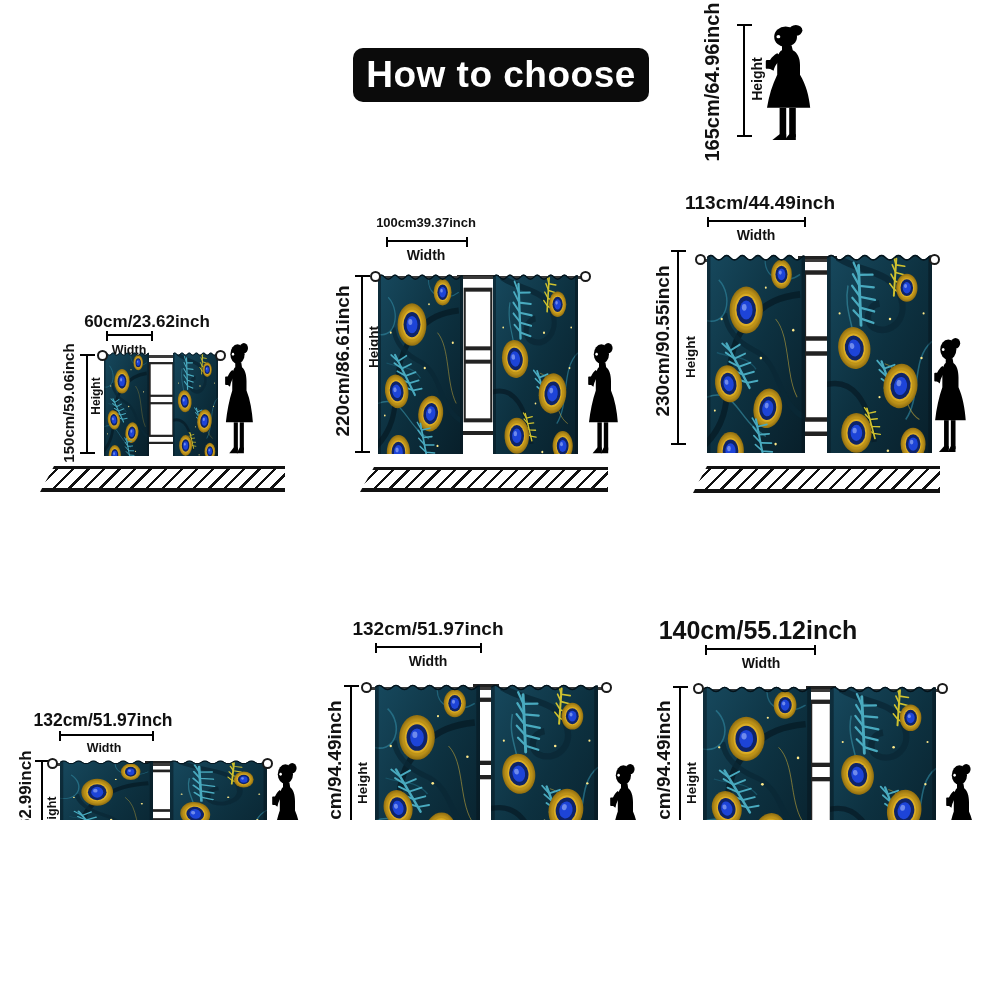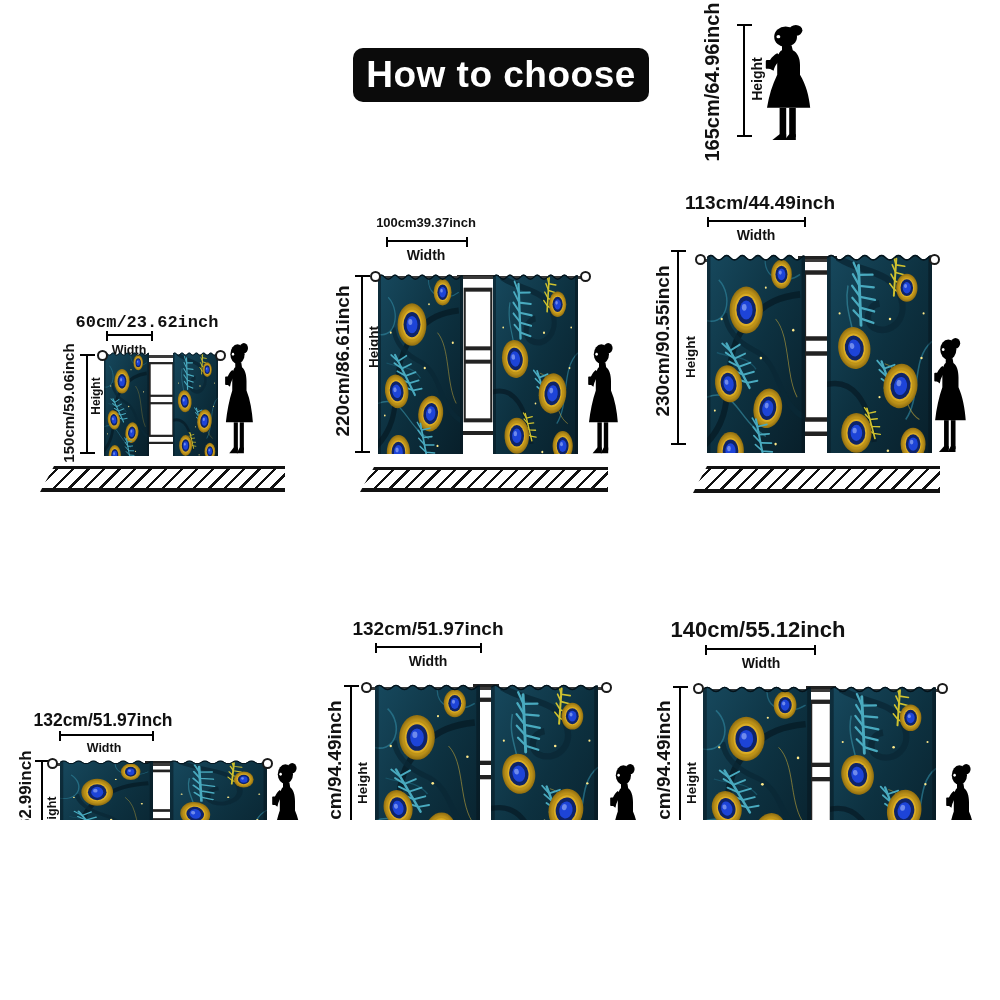--- a/index.html
+++ b/index.html
@@ -179,21 +179,21 @@
   <div class="grp">
     <div class="lbl rot" style="left:712px;top:82px;font-size:20px;">165cm/64.96inch</div>
     <div class="hline" style="left:743px;top:24px;height:113px;"></div>
     <div class="lbl rot" style="left:757px;top:79px;font-size:14px;">Height</div>
     <svg class="person" style="left:764px;top:24px;width:48px;height:118px;">
         <use href="#woman" xlink:href="#woman" width="48" height="118"></use>
       </svg>
   </div>
 
   <div class="grp">
-    <div class="lbl" style="left:147px;top:322px;font-size:17px;font-family:Liberation Mono, monospace;">60cm/23.62inch</div>
+    <div class="lbl" style="left:147px;top:322px;font-size:17px;">60cm/23.62inch</div>
     <div class="wline" style="left:107px;top:334px;width:45px;"></div>
     <div class="lbl" style="left:129px;top:350px;font-size:12.5px;">Width</div>
     <div class="hline" style="left:86px;top:354px;height:100px;"></div>
     <div class="lbl rot" style="left:68px;top:403px;font-size:15px;">150cm/59.06inch</div>
     <div class="lbl rot" style="left:96px;top:396px;font-size:12px;">Height</div>
     <div class="cset" style="left:103px;top:350px;width:117px;height:107px;">
       <svg class="winsvg" style="left:40px;top:5px;width:37px;height:89px;">
           <use href="#winsym" xlink:href="#winsym" width="37" height="89"></use>
         </svg>
       <div class="rod" style="top:5px;"></div>
@@ -314,21 +314,21 @@
       <div class="ring" style="left:-2px;top:1px;"></div>
       <div class="ring" style="left:238px;top:1px;"></div>
     </div>
     <svg class="person" style="left:609px;top:763px;width:32px;height:113px;">
         <use href="#woman" xlink:href="#woman" width="32" height="113"></use>
       </svg>
     <div class="floor" style="left:365px;top:888px;width:245px;height:26px;"></div>
   </div>
 
   <div class="grp">
-    <div class="lbl" style="left:758px;top:630px;font-size:22px;">140cm/55.12inch</div>
+    <div class="lbl" style="left:758px;top:630px;font-size:25px;">140cm/55.12inch</div>
     <div class="wline" style="left:706px;top:648px;width:109px;"></div>
     <div class="lbl" style="left:761px;top:663px;font-size:14px;">Width</div>
     <div class="hline" style="left:679px;top:686px;height:185px;"></div>
     <div class="lbl rot" style="left:664px;top:776px;font-size:19px;">240cm/94.49inch</div>
     <div class="lbl rot" style="left:691px;top:783px;font-size:13.5px;">Height</div>
     <div class="cset" style="left:695px;top:683px;width:251px;height:193px;">
       <svg class="winsvg" style="left:111px;top:3px;width:30px;height:172px;">
           <use href="#winsym" xlink:href="#winsym" width="30" height="172"></use>
         </svg>
       <div class="rod" style="top:6px;"></div>

